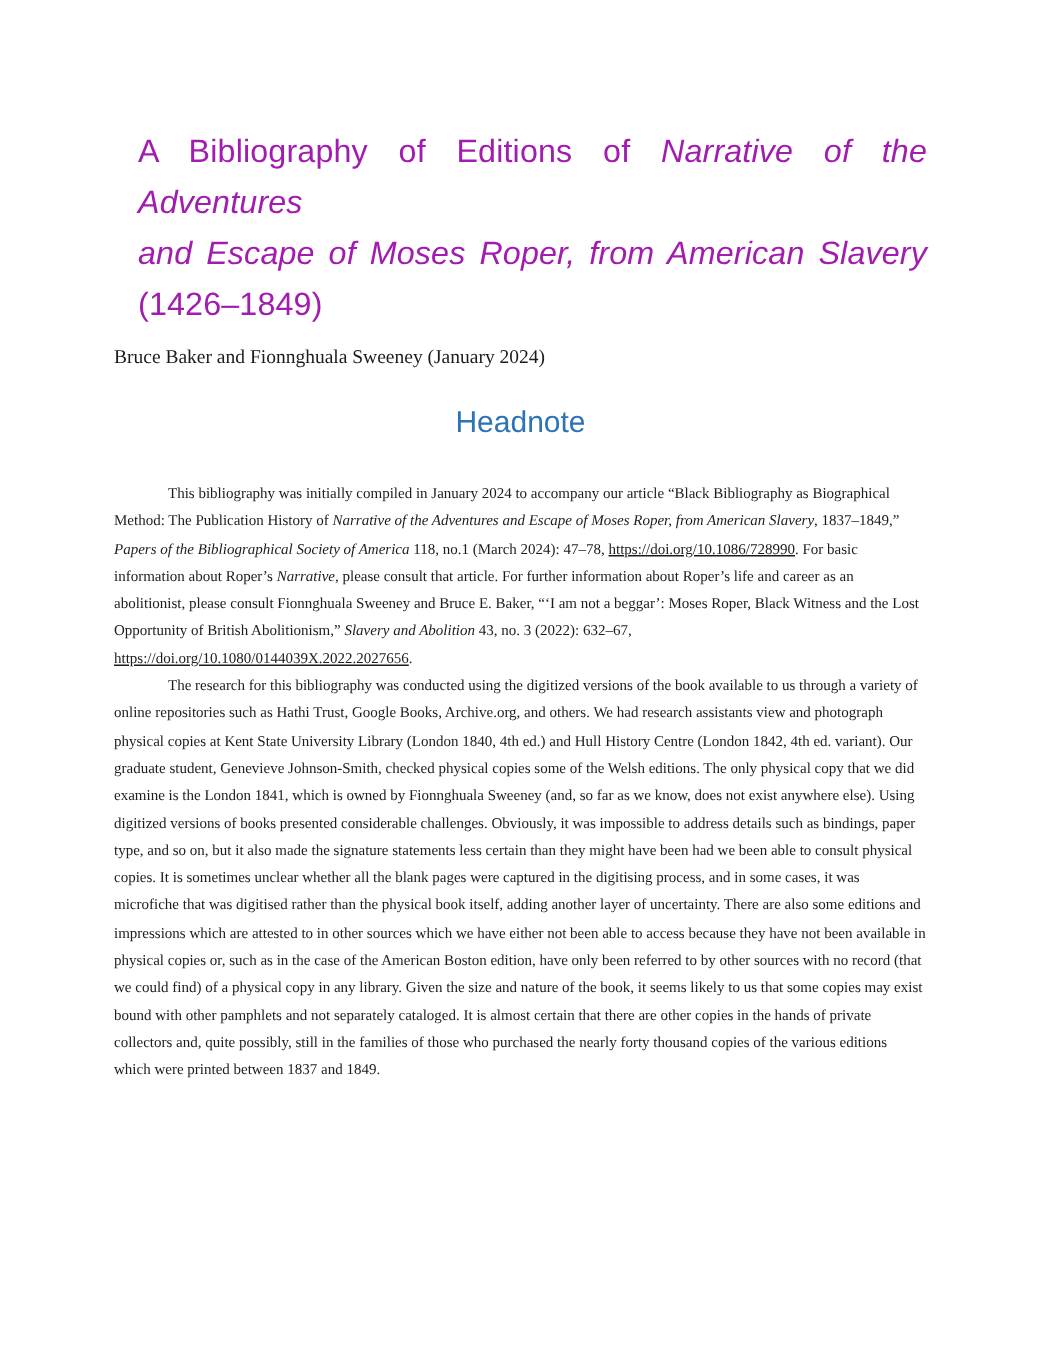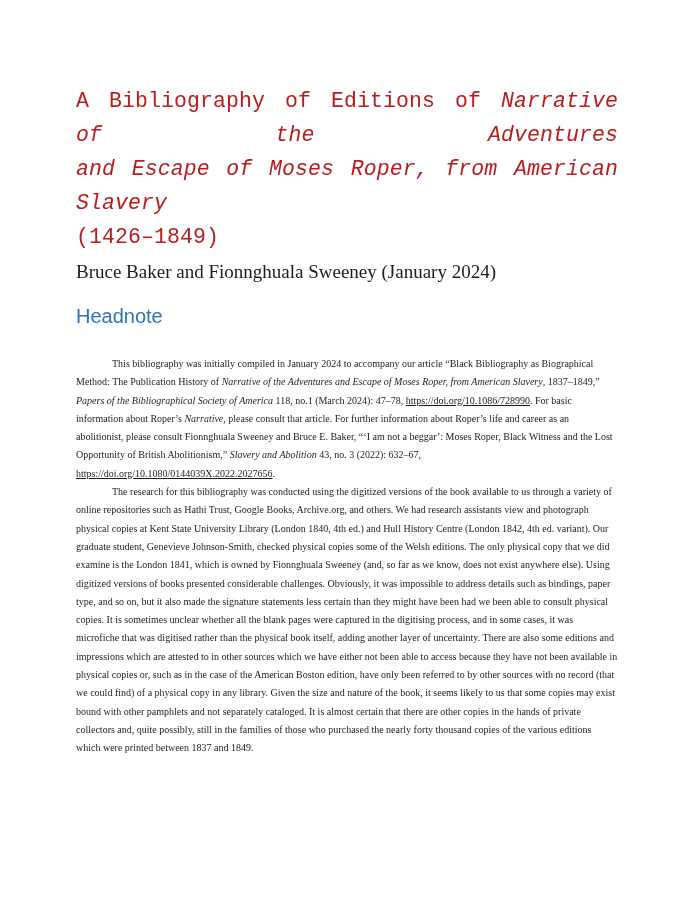--- a/index.html
+++ b/index.html
@@ -12,37 +12,38 @@
     font-family: "Liberation Serif", serif;
     color: #1c1c1c;
   }
   .content {
     position: absolute;
     left: 76px;
     top: 84px;
     width: 542px;
   }
   .doc-title {
-    font-family: Liberation Mono, monospace;
+    font-family: Liberation Sans, sans-serif;
     font-size: 21.5px;
     line-height: 34px;
-    color: #b91c1c;
+    color: #a21caf;
     letter-spacing: 0.1px;
+    margin-left: 16px;
   }
   .doc-title .tline { text-align: justify; }
   .doc-title .tline.stretch { text-align-last: justify; }
   .it { font-style: italic; }
   .byline {
     margin-top: 9px;
-    font-size: 19px;
+    font-size: 13px;
     line-height: 18px;
   }
   .headnote {
     margin-top: 22px;
-    text-align: left;
+    text-align: center;
     font-family: "Liberation Sans", sans-serif;
     font-size: 20px;
     line-height: 26px;
     font-weight: normal;
   }
   .body-text {
     margin-top: 26px;
     font-size: 10px;
     line-height: 18.3px;
   }

